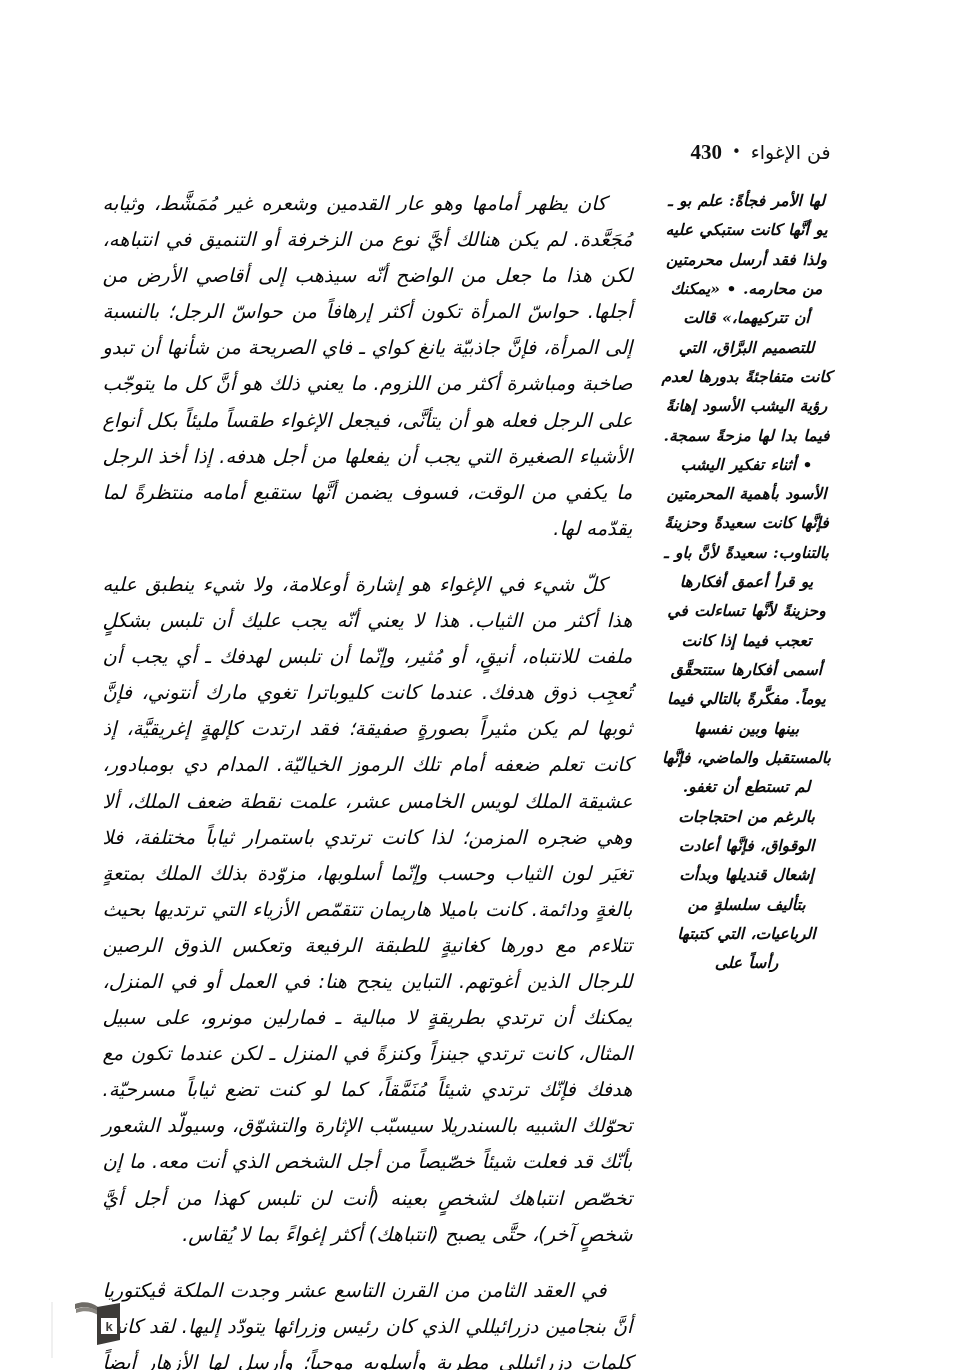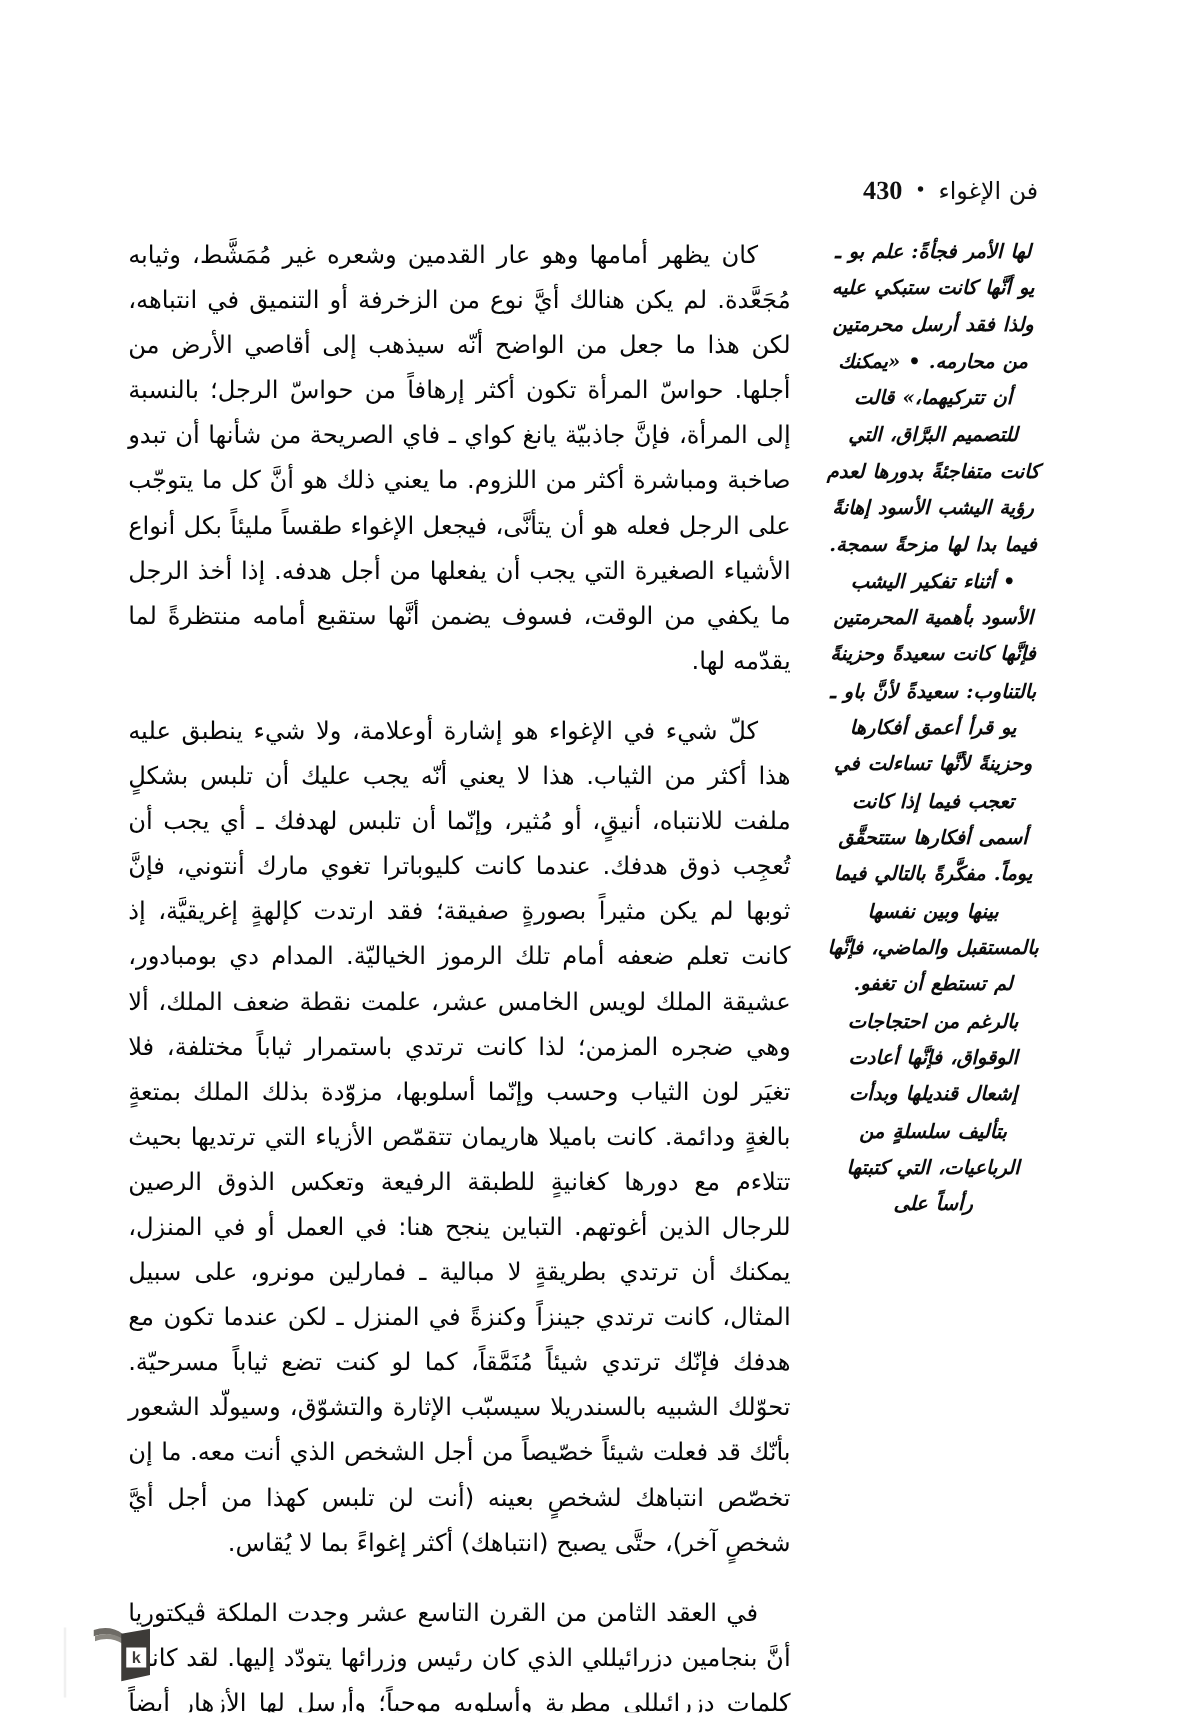--- a/index.html
+++ b/index.html
@@ -97,20 +97,21 @@
   .main-col p {
     margin: 0 0 20px 0;
     font-family: "DejaVu Sans", sans-serif;
     font-size: 19.4px;
     line-height: 1.86;
     color: #060606;
     text-align: justify;
     text-justify: inter-word;
     direction: rtl;
     text-indent: 26px;
+    font-style: italic;
   }
   .main-col p:last-child {
     margin-bottom: 0;
   }
 
   
   .watermark {
     position: absolute;
     left: 62px;
     bottom: 18px;

